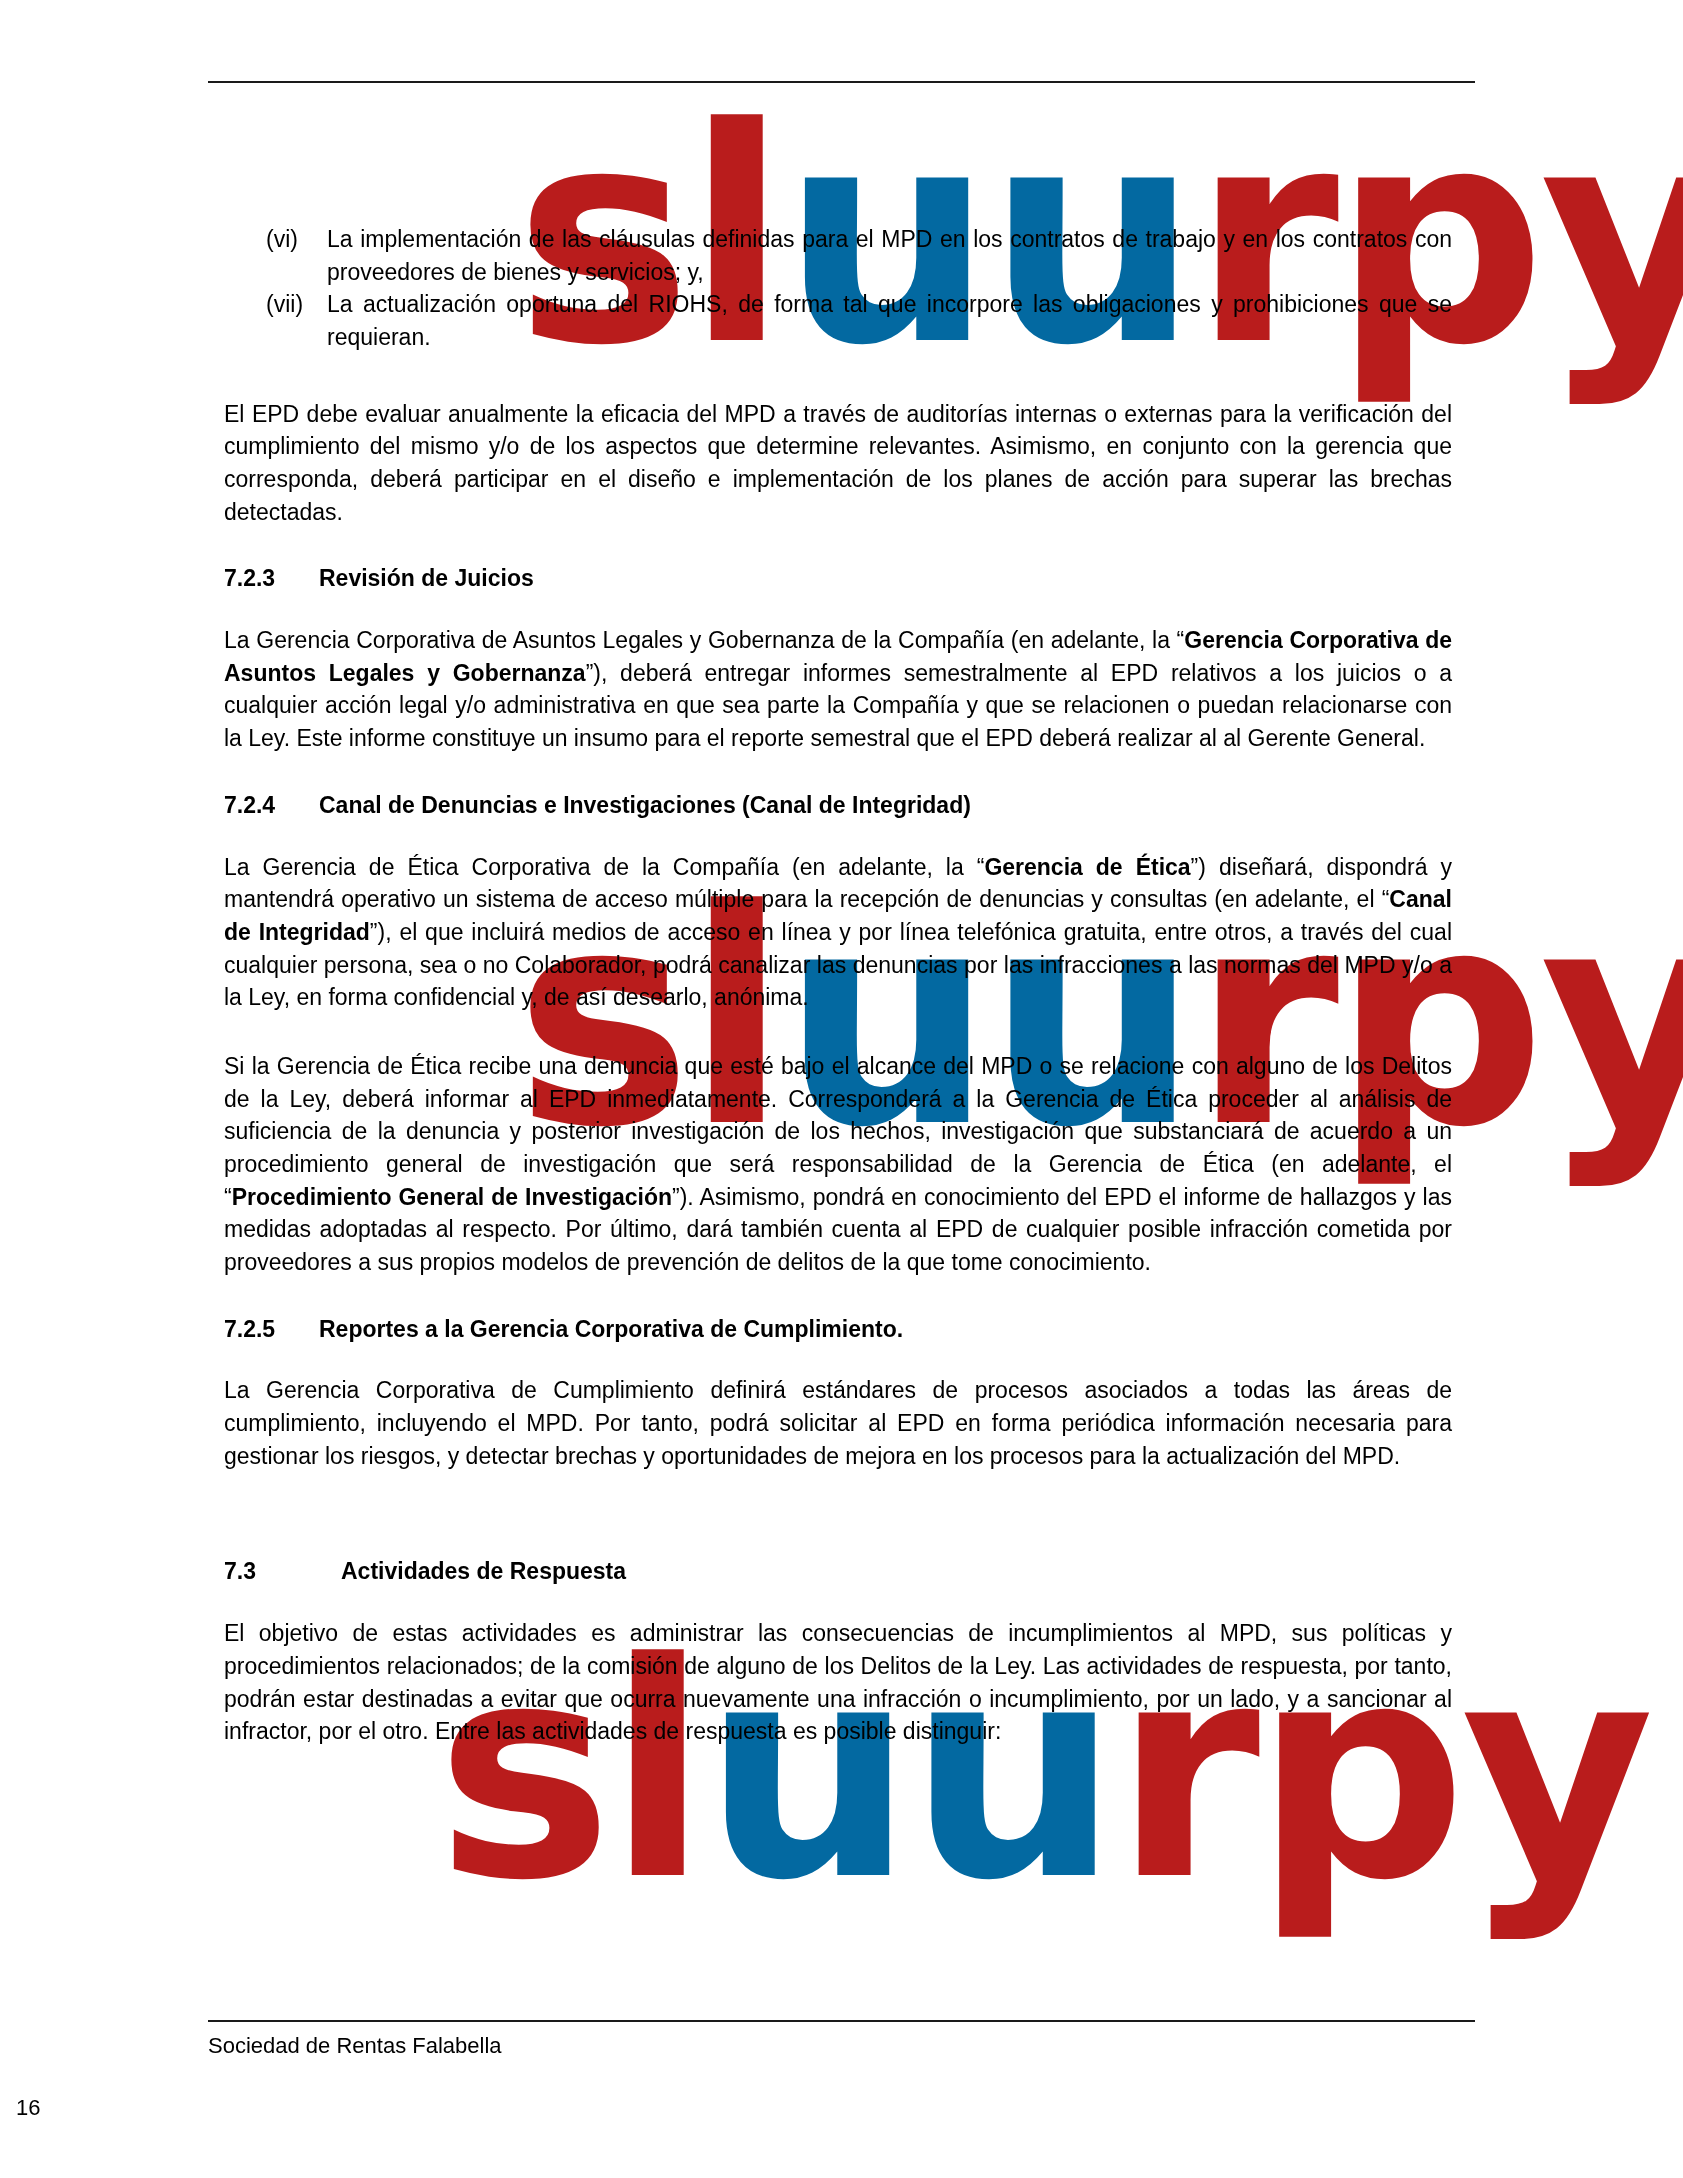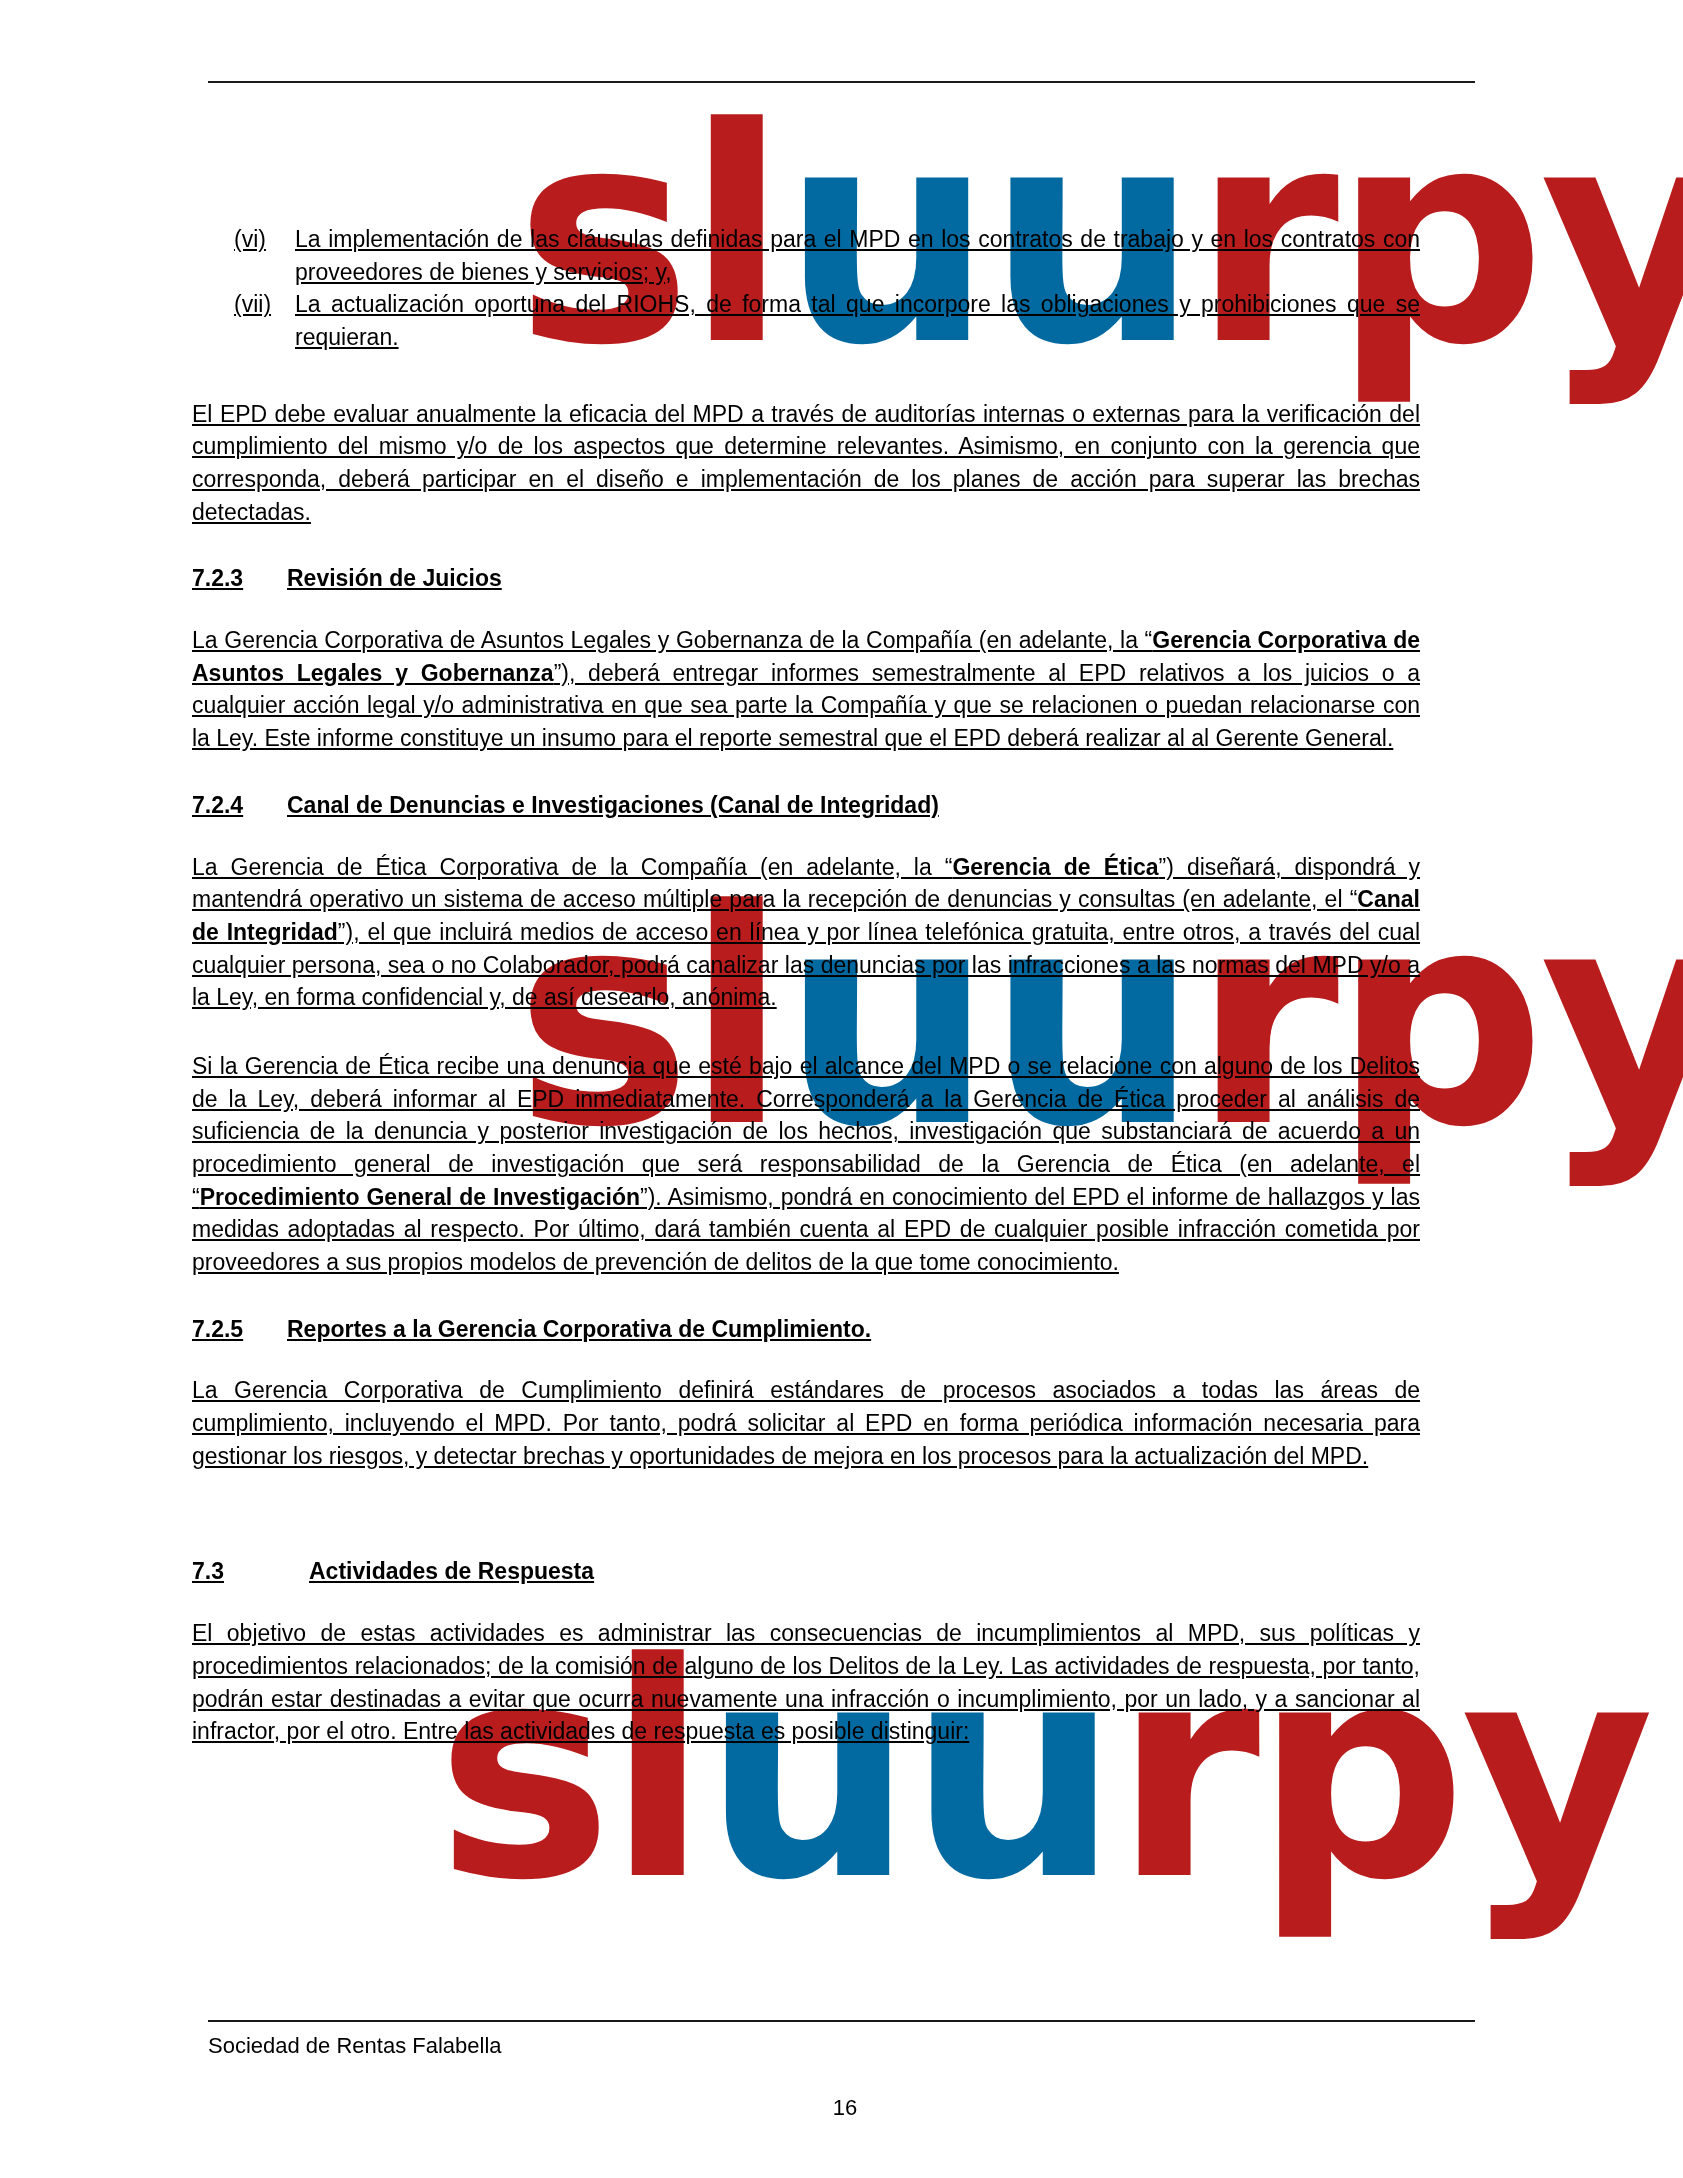--- a/index.html
+++ b/index.html
@@ -62,24 +62,23 @@
     white-space: nowrap;
   }
   .header-rule {
     margin-top: 12px;
     border-bottom: 2px solid #1a1a1a;
   }
 
   
   .content {
     position: absolute;
-    left: 192px;
+    left: 224px;
     width: 1228px;
     top: 223px;
-    text-decoration: underline;
   }
 
   
   .roman-list {
     margin: 0 0 0 42px;
     padding: 0;
     list-style: none;
   }
   .roman-item {
     display: flex;
@@ -139,24 +138,23 @@
   .footer-rule {
     border-top: 2px solid #1a1a1a;
     margin-bottom: 10px;
   }
   .footer-name {
     font-size: 22px;
     line-height: 1.3;
   }
   .page-number {
     position: absolute;
-    left: 7px;
+    left: 16px;
     right: 0;
     bottom: 57px;
-    text-align: center;
     font-size: 22px;
     z-index: 2;
   }
 </style>
 </head>
 <body>
 
 <div class="watermark-layer">
   <div class="wm wm-1"><span class="g">sl</span><span class="o">uu</span><span class="g">rpy</span></div>
   <div class="wm wm-2"><span class="g">sl</span><span class="o">uu</span><span class="g">rpy</span></div>

